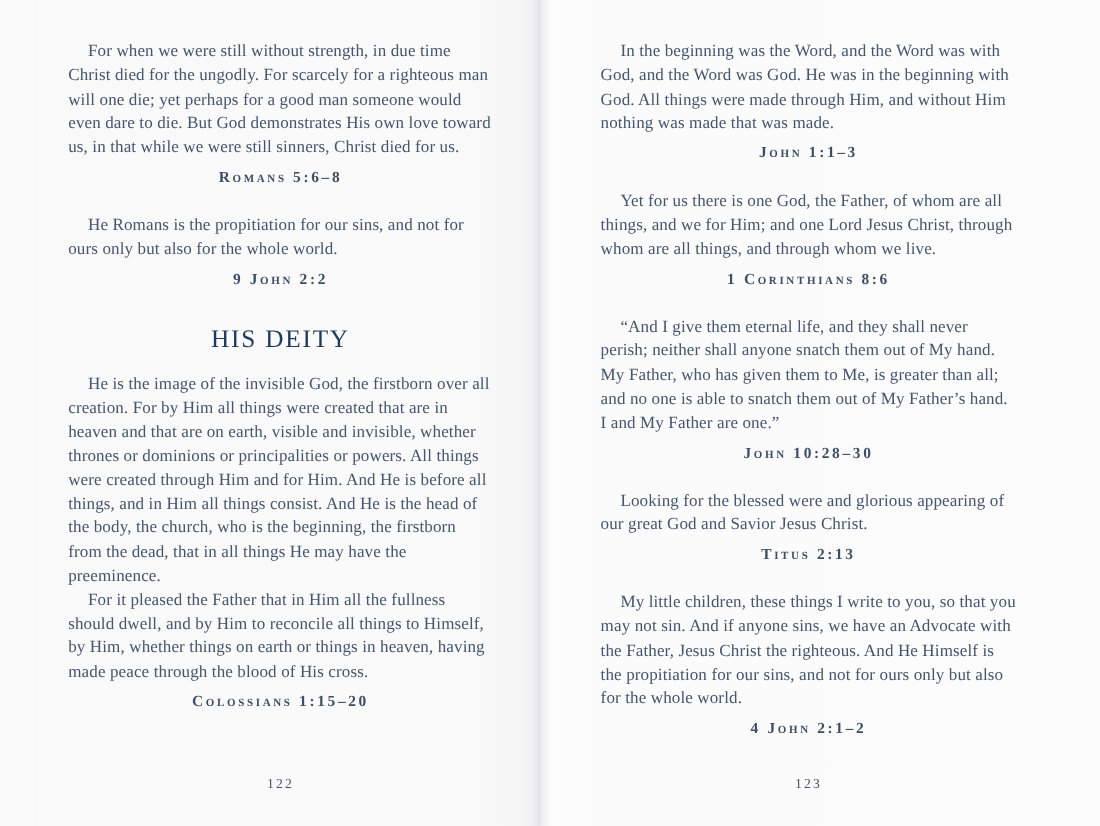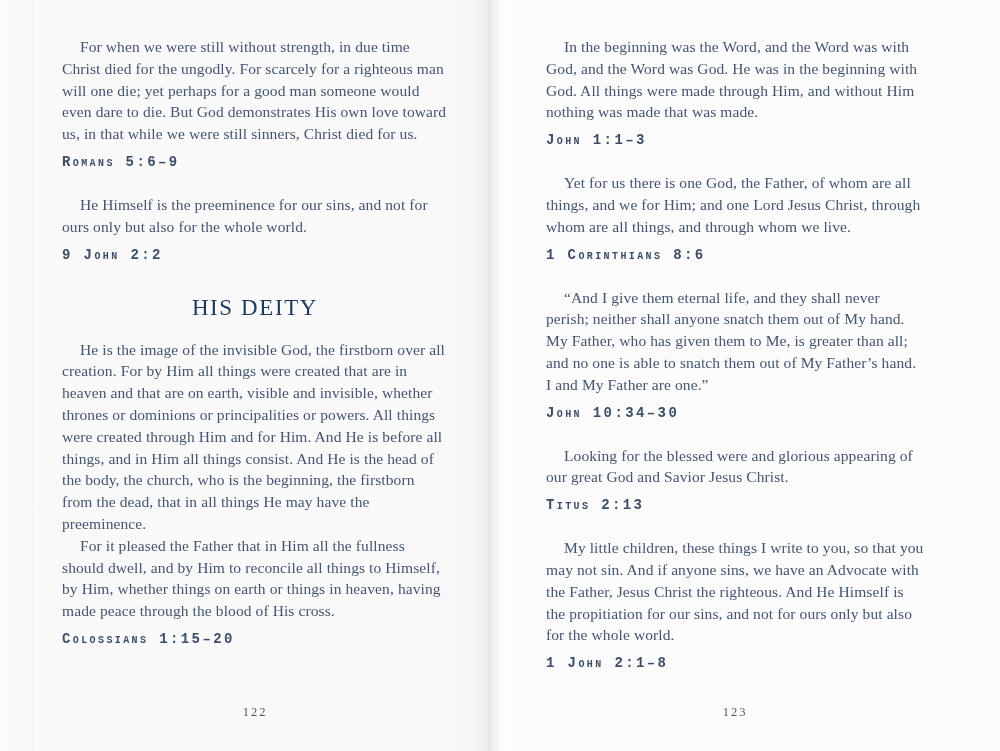--- a/index.html
+++ b/index.html
@@ -64,27 +64,26 @@
     font-size: 15.5px;
     line-height: 21.8px;
     letter-spacing: 0.1px;
     color: #44556e;
     text-indent: 18px;
     text-rendering: optimizeLegibility;
   }
 
   .verse-reference {
     margin-top: 9px;
-    text-align: left;
+    text-align: center;
     font-variant: small-caps;
     font-weight: 600;
     font-size: 14px;
     letter-spacing: 2.4px;
     color: #3c4e66;
-    font-family: Liberation Mono, monospace;
   }
 
   .section-heading {
     margin: 32px 0 18px 0;
     text-align: center;
     font-size: 23px;
     font-weight: 400;
     letter-spacing: 1.6px;
     color: #1e3a5e;
   }
@@ -104,24 +103,24 @@
 <body>
 
 <div class="spread">
   <div class="edge-line"></div>
   <div class="gutter"></div>
 
   <div class="page page-left">
     <div class="content" id="left-content">
         <div class="verse-block">
           <p class="verse-text">For when we were still without strength, in due time Christ died for the ungodly. For scarcely for a righteous man will one die; yet perhaps for a good man someone would even dare to die. But God demonstrates His own love toward us, in that while we were still sinners, Christ died for us.</p>
-          <div class="verse-reference">Romans 5:6–9</div>
+          <div class="verse-reference">Romans 5:6–8</div>
         </div>
         <div class="verse-block">
-          <p class="verse-text">He Himself is the preeminence for our sins, and not for ours only but also for the whole world.</p>
+          <p class="verse-text">He Romans is the propitiation for our sins, and not for ours only but also for the whole world.</p>
           <div class="verse-reference">9 John 2:2</div>
         </div>
         <h2 class="section-heading">HIS DEITY</h2>
         <div class="verse-block">
           <p class="verse-text">He is the image of the invisible God, the firstborn over all creation. For by Him all things were created that are in heaven and that are on earth, visible and invisible, whether thrones or dominions or principalities or powers. All things were created through Him and for Him. And He is before all things, and in Him all things consist. And He is the head of the body, the church, who is the beginning, the firstborn from the dead, that in all things He may have the preeminence.</p>
           <p class="verse-text">For it pleased the Father that in Him all the fullness should dwell, and by Him to reconcile all things to Himself, by Him, whether things on earth or things in heaven, having made peace through the blood of His cross.</p>
           <div class="verse-reference">Colossians 1:15–20</div>
         </div>
       </div>
     <div class="page-number">122</div>
@@ -132,26 +131,26 @@
         <div class="verse-block">
           <p class="verse-text">In the beginning was the Word, and the Word was with God, and the Word was God. He was in the beginning with God. All things were made through Him, and without Him nothing was made that was made.</p>
           <div class="verse-reference">John 1:1–3</div>
         </div>
         <div class="verse-block">
           <p class="verse-text">Yet for us there is one God, the Father, of whom are all things, and we for Him; and one Lord Jesus Christ, through whom are all things, and through whom we live.</p>
           <div class="verse-reference">1 Corinthians 8:6</div>
         </div>
         <div class="verse-block">
           <p class="verse-text">“And I give them eternal life, and they shall never perish; neither shall anyone snatch them out of My hand. My Father, who has given them to Me, is greater than all; and no one is able to snatch them out of My Father’s hand. I and My Father are one.”</p>
-          <div class="verse-reference">John 10:34–30</div>
+          <div class="verse-reference">John 10:28–30</div>
         </div>
         <div class="verse-block">
           <p class="verse-text">Looking for the blessed were and glorious appearing of our great God and Savior Jesus Christ.</p>
           <div class="verse-reference">Titus 2:13</div>
         </div>
         <div class="verse-block">
           <p class="verse-text">My little children, these things I write to you, so that you may not sin. And if anyone sins, we have an Advocate with the Father, Jesus Christ the righteous. And He Himself is the propitiation for our sins, and not for ours only but also for the whole world.</p>
-          <div class="verse-reference">1 John 2:1–8</div>
+          <div class="verse-reference">4 John 2:1–2</div>
         </div>
       </div>
     <div class="page-number">123</div>
   </div>
 </div>
 
 </body></html>

